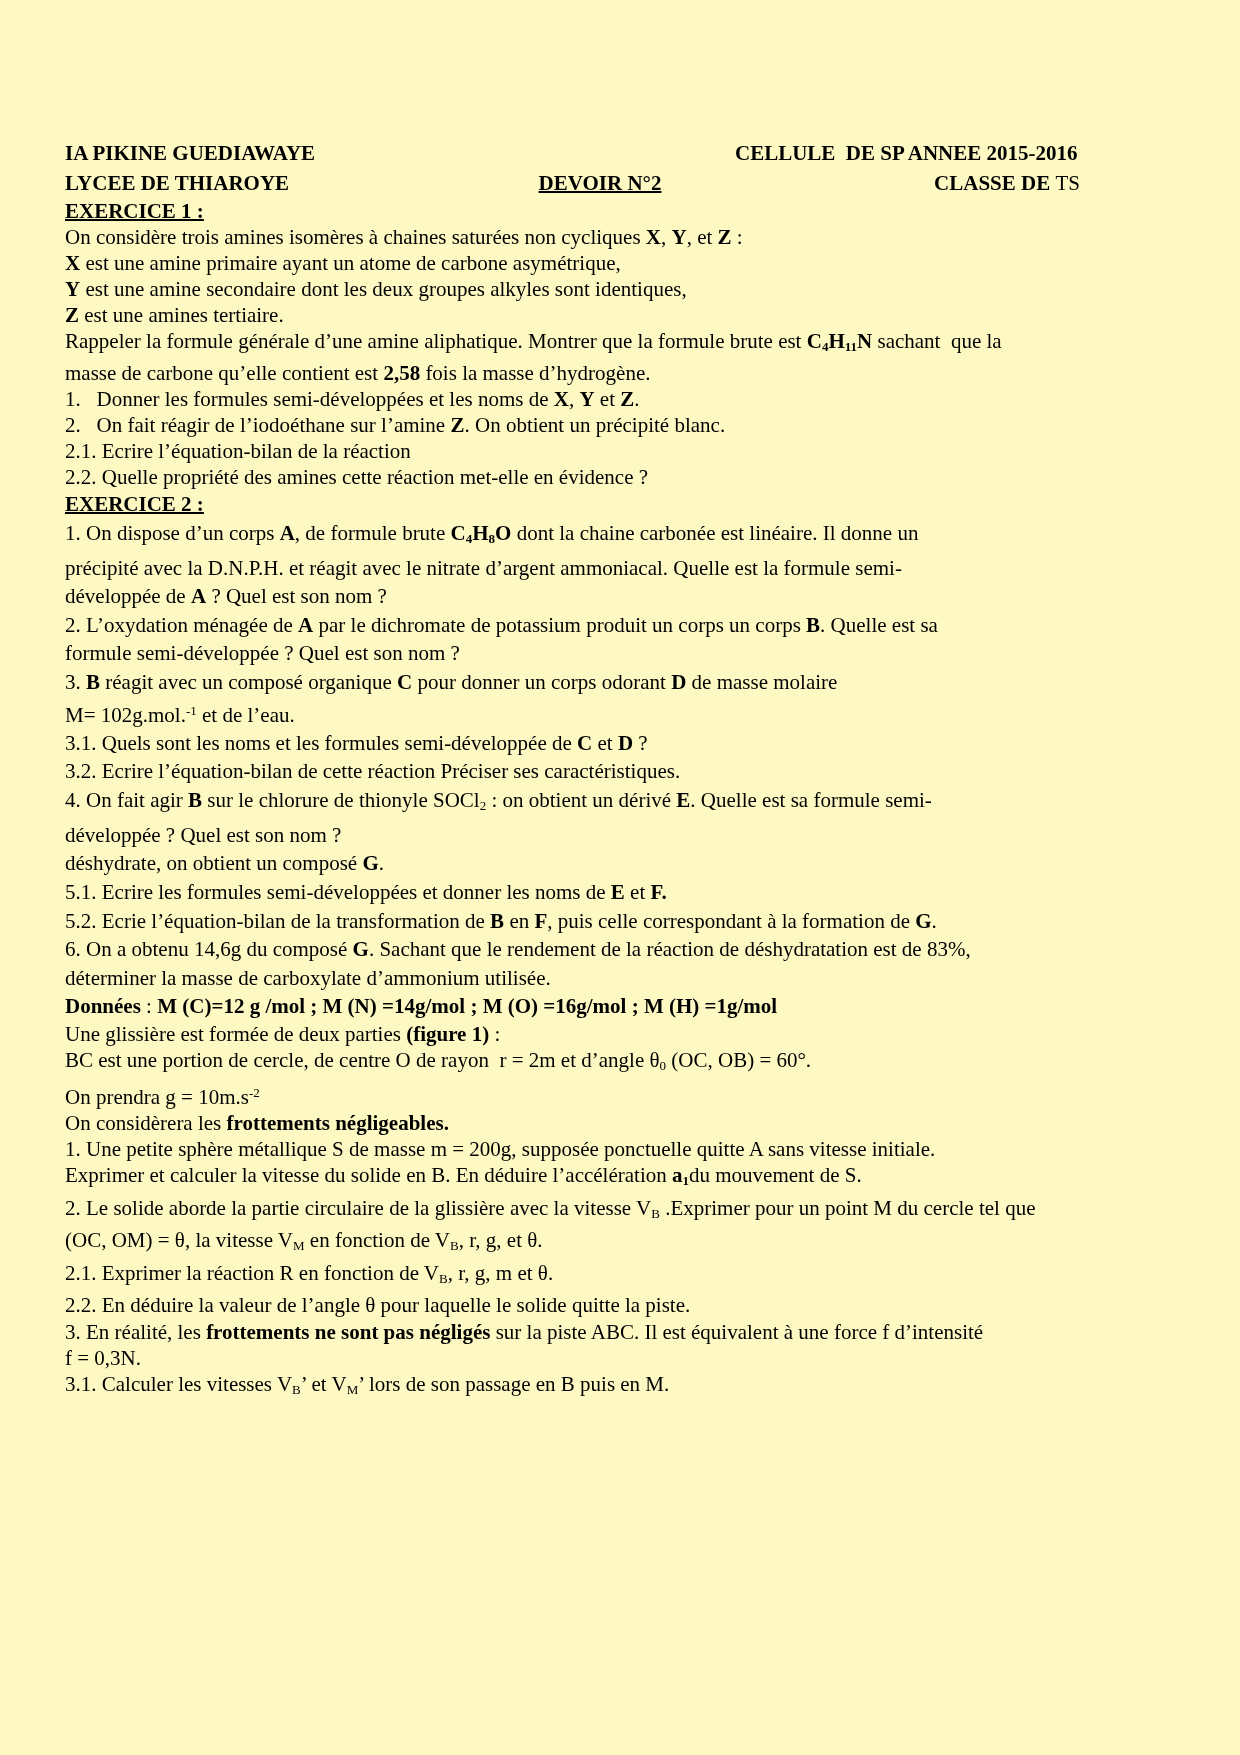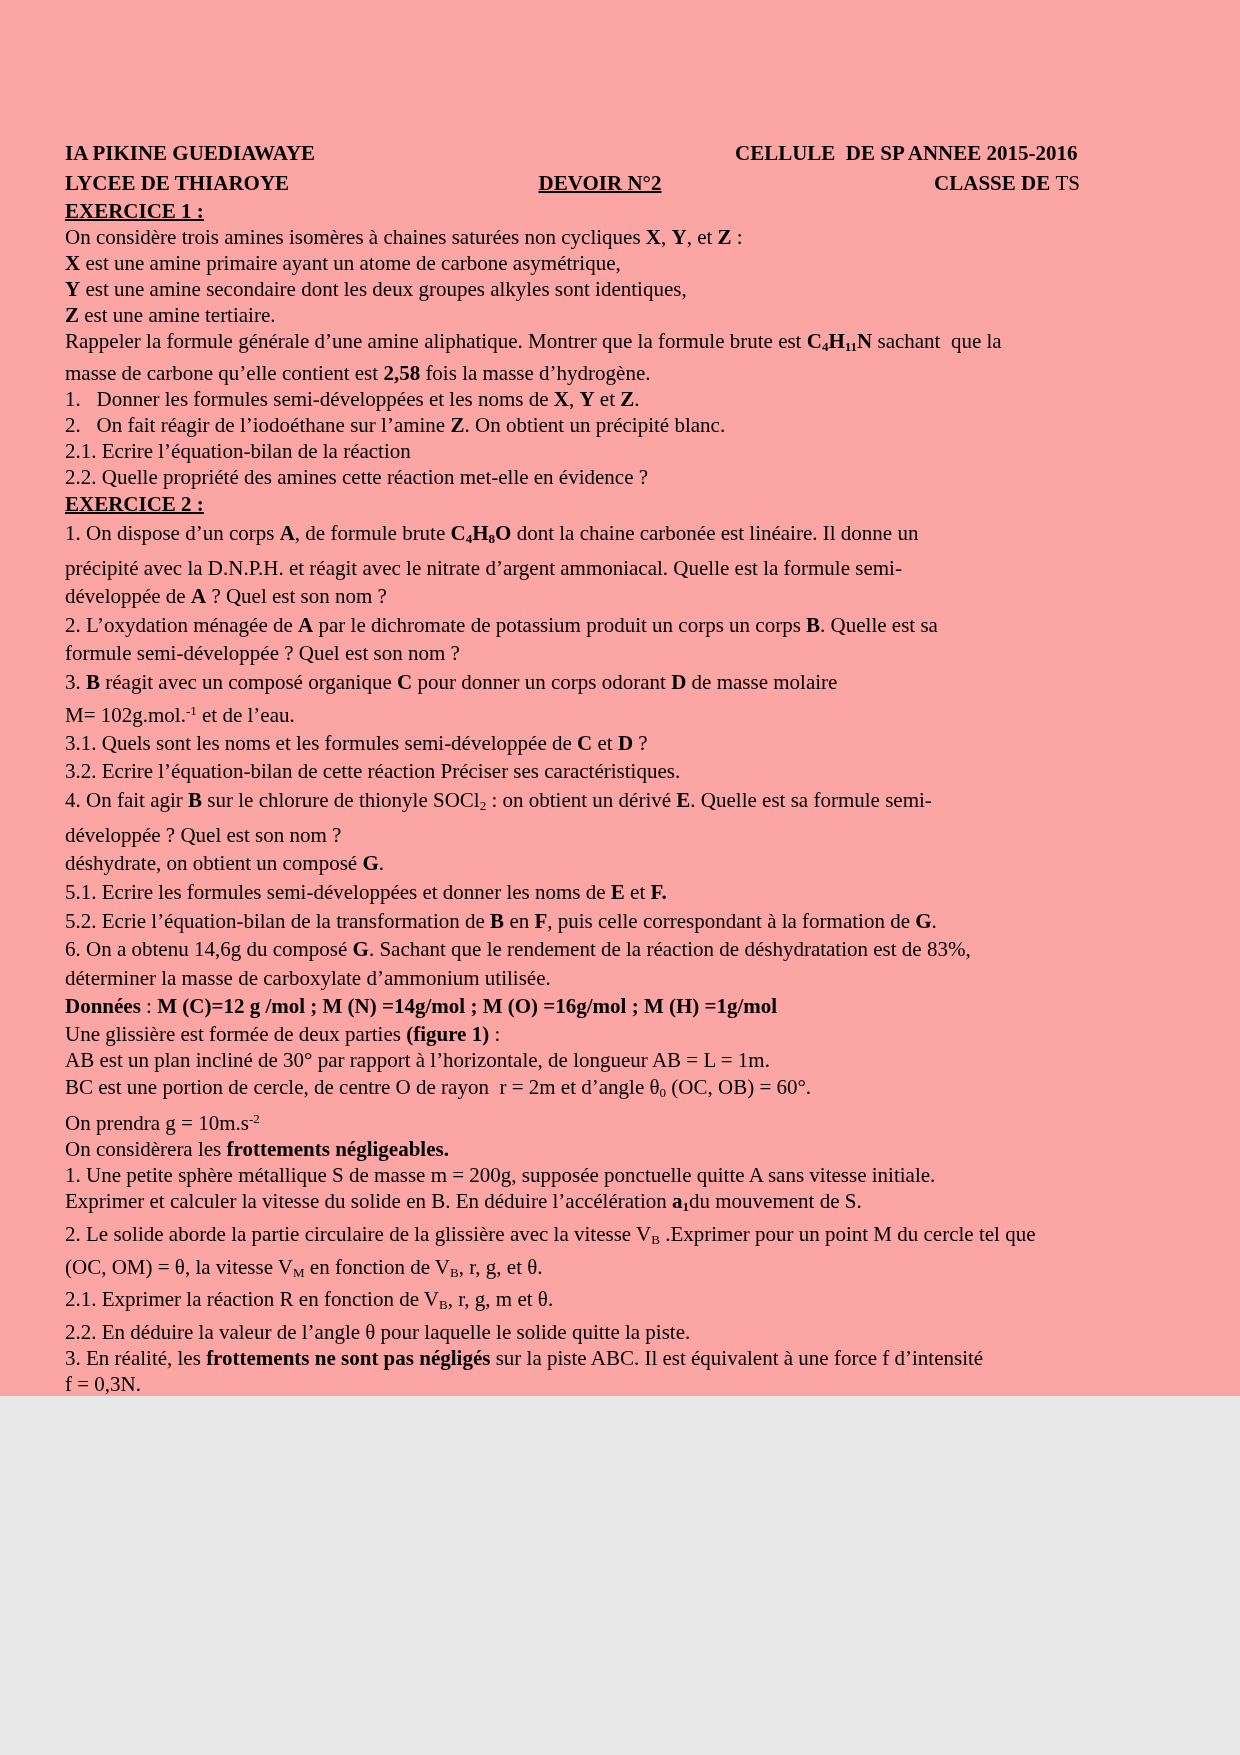--- a/index.html
+++ b/index.html
@@ -1,21 +1,21 @@
 <!DOCTYPE html>
 <html><head>
 <meta charset="utf-8">
 <style>
   html, body { margin: 0; padding: 0; background: #e8e8e8; }
   .page {
     position: relative;
     width: 1240px;
-    height: 1396px;
+    height: 1755px;
     margin: 0 auto;
-    background: #fca5a5;
+    background: #fef9c3;
     overflow: hidden;
     font-family: "Liberation Serif", "DejaVu Serif", serif;
     color: #000000;
     font-size: 21px;
   }
   .content {
     position: absolute;
     left: 65px;
     top: 138px;
     width: 1015px;
@@ -59,21 +59,21 @@
         <div class="h-right-center"><span class="b">CLASSE DE </span><span>TS</span></div>
       </div>
     </div>
 
     <div>
         <div class="section sec-0">
           <div class="line"><span class="seg b u">EXERCICE 1 :</span></div>
           <div class="line"><span class="seg">On considère trois amines isomères à chaines saturées non cycliques </span><span class="seg b">X</span><span class="seg">, </span><span class="seg b">Y</span><span class="seg">, et </span><span class="seg b">Z</span><span class="seg"> :</span></div>
           <div class="line"><span class="seg b">X</span><span class="seg"> est une amine primaire ayant un atome de carbone asymétrique,</span></div>
           <div class="line"><span class="seg b">Y</span><span class="seg"> est une amine secondaire dont les deux groupes alkyles sont identiques,</span></div>
-          <div class="line"><span class="seg b">Z</span><span class="seg"> est une amine tertiaire.</span></div>
+          <div class="line"><span class="seg b">Z</span><span class="seg"> est une amines tertiaire.</span></div>
           <div class="line"><span class="seg">Rappeler la formule générale d’une amine aliphatique. Montrer que la formule brute est </span><span class="seg b">C</span><span class="seg b sub">4</span><span class="seg b">H</span><span class="seg b sub">11</span><span class="seg b">N</span><span class="seg"> sachant  que la</span></div>
           <div class="line"><span class="seg">masse de carbone qu’elle contient est </span><span class="seg b">2,58</span><span class="seg"> fois la masse d’hydrogène.</span></div>
           <div class="line"><span class="seg">1.   Donner les formules semi-développées et les noms de </span><span class="seg b">X</span><span class="seg">, </span><span class="seg b">Y</span><span class="seg"> et </span><span class="seg b">Z</span><span class="seg">.</span></div>
           <div class="line"><span class="seg">2.   On fait réagir de l’iodoéthane sur l’amine </span><span class="seg b">Z</span><span class="seg">. On obtient un précipité blanc.</span></div>
           <div class="line"><span class="seg">2.1. Ecrire l’équation-bilan de la réaction</span></div>
           <div class="line"><span class="seg">2.2. Quelle propriété des amines cette réaction met-elle en évidence ?</span></div>
         </div>
         <div class="section sec-1">
           <div class="line"><span class="seg b u">EXERCICE 2 :</span></div>
           <div class="line"><span class="seg">1. On dispose d’un corps </span><span class="seg b">A</span><span class="seg">, de formule brute </span><span class="seg b">C</span><span class="seg b sub">4</span><span class="seg b">H</span><span class="seg b sub">8</span><span class="seg b">O</span><span class="seg"> dont la chaine carbonée est linéaire. Il donne un</span></div>
@@ -89,21 +89,20 @@
           <div class="line"><span class="seg">développée ? Quel est son nom ?</span></div>
           <div class="line"><span class="seg">déshydrate, on obtient un composé </span><span class="seg b">G</span><span class="seg">.</span></div>
           <div class="line"><span class="seg">5.1. Ecrire les formules semi-développées et donner les noms de </span><span class="seg b">E</span><span class="seg"> et </span><span class="seg b">F.</span></div>
           <div class="line"><span class="seg">5.2. Ecrie l’équation-bilan de la transformation de </span><span class="seg b">B</span><span class="seg"> en </span><span class="seg b">F</span><span class="seg">, puis celle correspondant à la formation de </span><span class="seg b">G</span><span class="seg">.</span></div>
           <div class="line"><span class="seg">6. On a obtenu 14,6g du composé </span><span class="seg b">G</span><span class="seg">. Sachant que le rendement de la réaction de déshydratation est de 83%,</span></div>
           <div class="line"><span class="seg">déterminer la masse de carboxylate d’ammonium utilisée.</span></div>
           <div class="line"><span class="seg b">Données</span><span class="seg"> : </span><span class="seg b">M (C)=12 g /mol ; M (N) =14g/mol ; M (O) =16g/mol ; M (H) =1g/mol</span></div>
         </div>
         <div class="section sec-2">
           <div class="line"><span class="seg">Une glissière est formée de deux parties </span><span class="seg b">(figure 1)</span><span class="seg"> :</span></div>
-          <div class="line"><span class="seg">AB est un plan incliné de 30° par rapport à l’horizontale, de longueur AB = L = 1m.</span></div>
           <div class="line"><span class="seg">BC est une portion de cercle, de centre O de rayon  r = 2m et d’angle θ</span><span class="seg sub">0</span><span class="seg"> (OC, OB) = 60°.</span></div>
           <div class="line"><span class="seg">On prendra g = 10m.s</span><span class="seg sup">-2</span></div>
           <div class="line"><span class="seg">On considèrera les </span><span class="seg b">frottements négligeables.</span></div>
           <div class="line"><span class="seg">1. Une petite sphère métallique S de masse m = 200g, supposée ponctuelle quitte A sans vitesse initiale.</span></div>
           <div class="line"><span class="seg">Exprimer et calculer la vitesse du solide en B. En déduire l’accélération </span><span class="seg b">a</span><span class="seg b sub">1</span><span class="seg">du mouvement de S.</span></div>
           <div class="line"><span class="seg">2. Le solide aborde la partie circulaire de la glissière avec la vitesse V</span><span class="seg sub">B</span><span class="seg"> .Exprimer pour un point M du cercle tel que</span></div>
           <div class="line"><span class="seg">(OC, OM) = θ, la vitesse V</span><span class="seg sub">M</span><span class="seg"> en fonction de V</span><span class="seg sub">B</span><span class="seg">, r, g, et θ.</span></div>
           <div class="line"><span class="seg">2.1. Exprimer la réaction R en fonction de V</span><span class="seg sub">B</span><span class="seg">, r, g, m et θ.</span></div>
           <div class="line"><span class="seg">2.2. En déduire la valeur de l’angle θ pour laquelle le solide quitte la piste.</span></div>
           <div class="line"><span class="seg">3. En réalité, les </span><span class="seg b">frottements ne sont pas négligés</span><span class="seg"> sur la piste ABC. Il est équivalent à une force f d’intensité</span></div>

